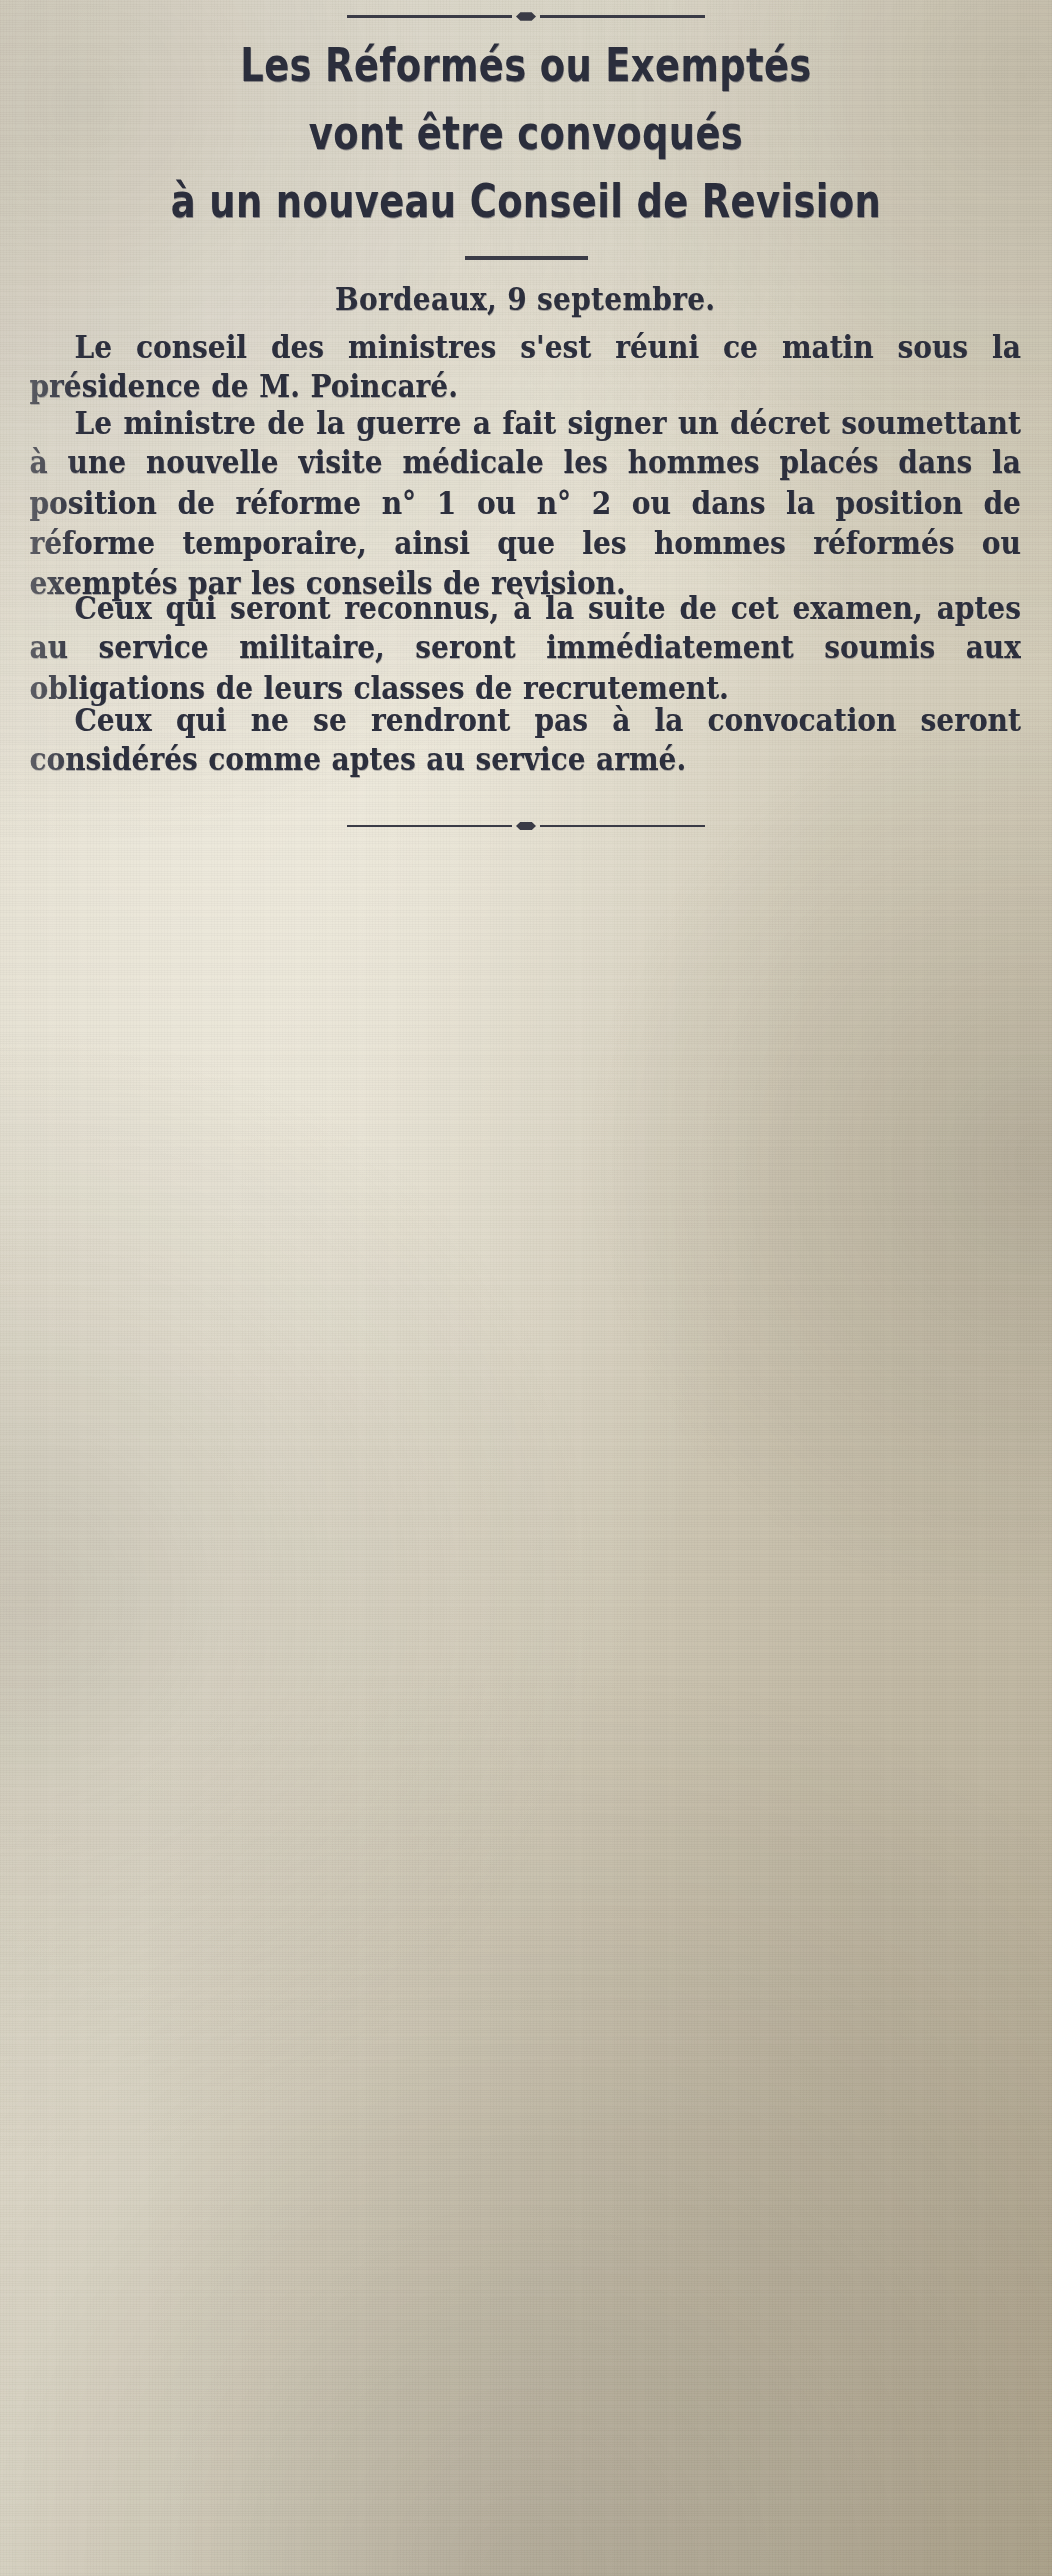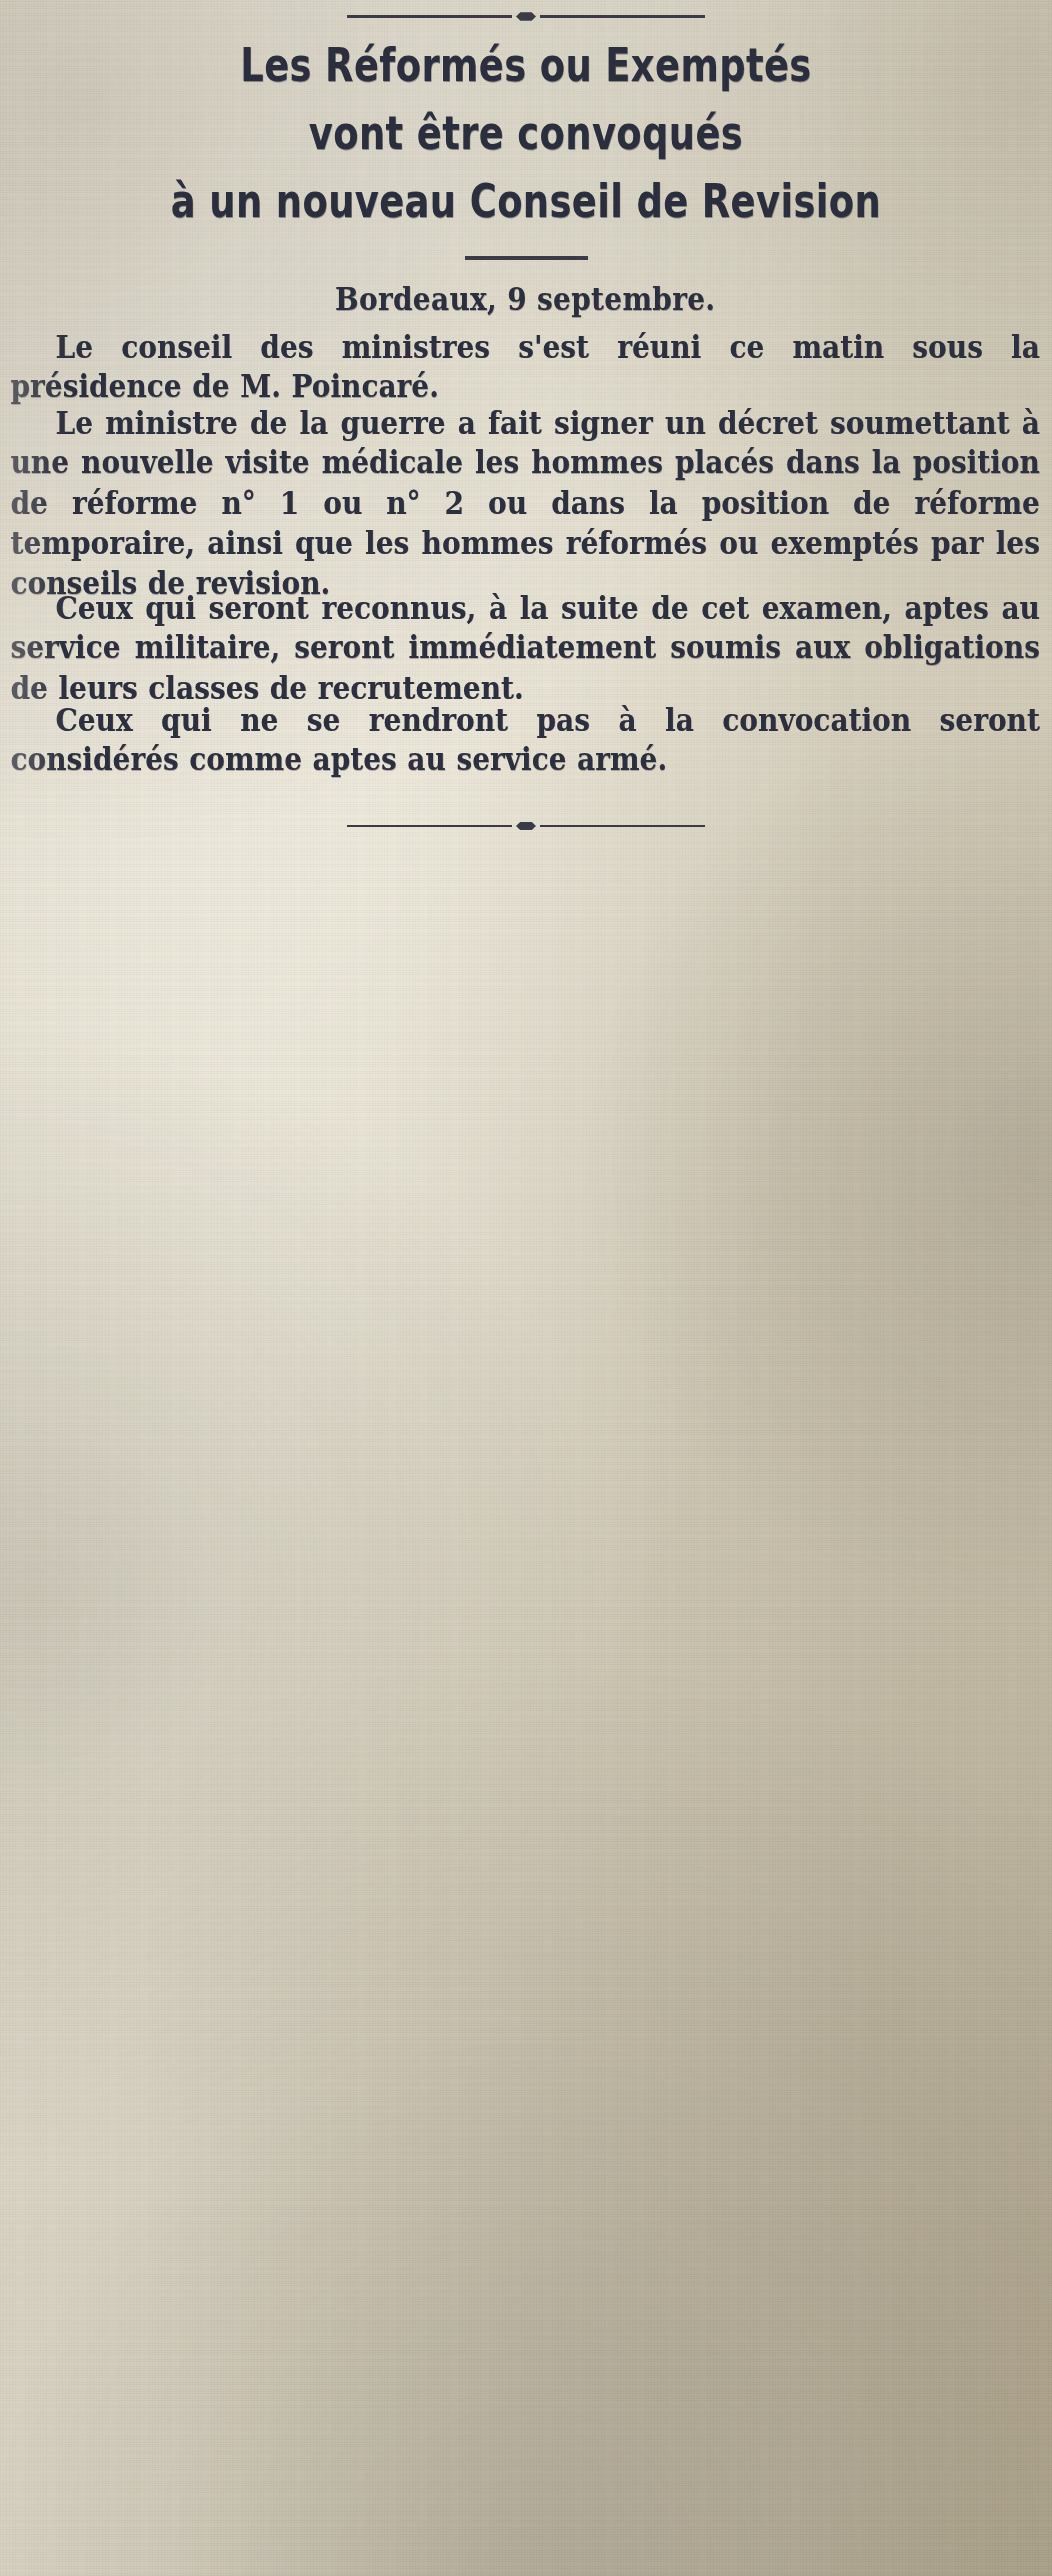--- a/index.html
+++ b/index.html
@@ -40,21 +40,21 @@
     inset: 0;
     pointer-events: none;
     background-image:
       repeating-linear-gradient(0deg, rgba(0,0,0,0.022) 0px, rgba(0,0,0,0.022) 0.8px, rgba(255,255,255,0.02) 0.8px, rgba(255,255,255,0.02) 2.3px),
       repeating-linear-gradient(90deg, rgba(0,0,0,0.018) 0px, rgba(0,0,0,0.018) 0.8px, rgba(255,255,255,0.015) 0.8px, rgba(255,255,255,0.015) 3.1px);
     opacity: .75;
   }
   .content {
     position: relative;
     z-index: 3;
-    padding: 0 9px;
+    padding: 0 28px;
   }
 
   
   .rule-wrap {
     display: flex;
     align-items: center;
     justify-content: center;
   }
   .rule-top { padding-top: 12.3px; }
   .rule-bottom { padding-top: 14px; }

